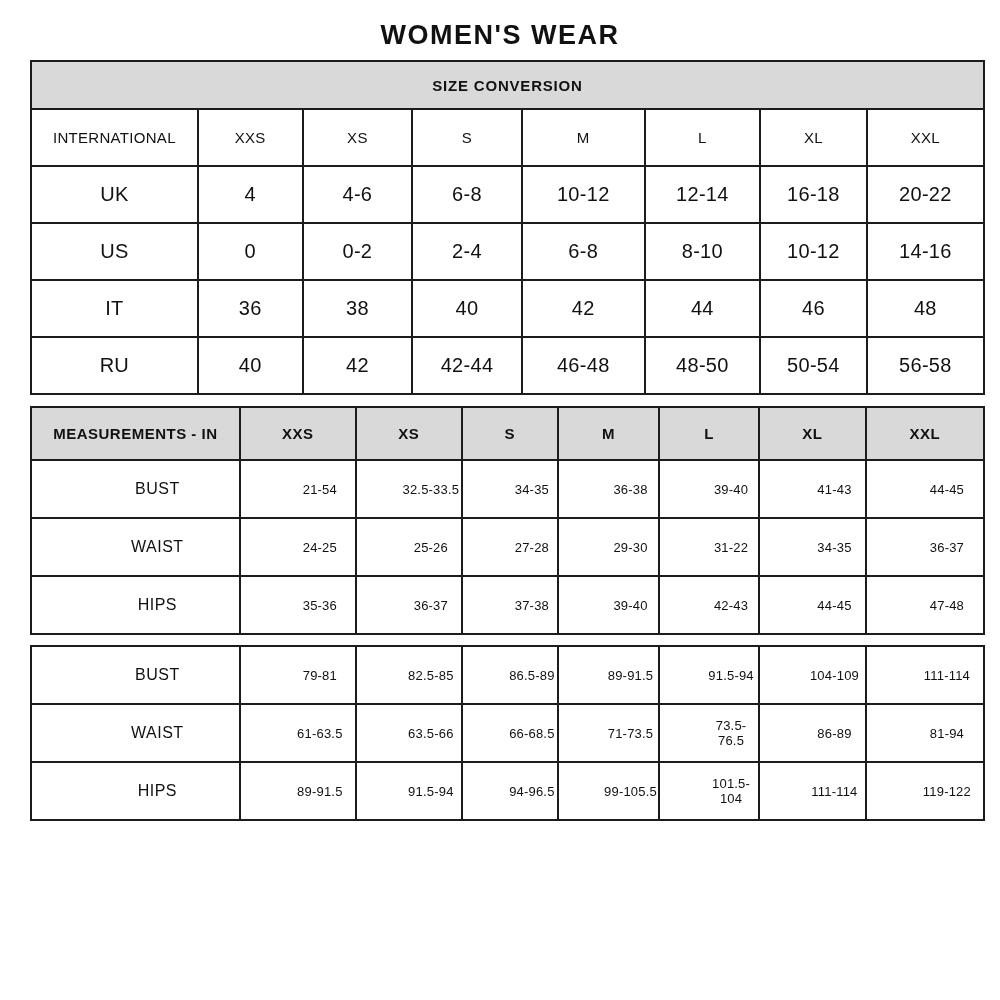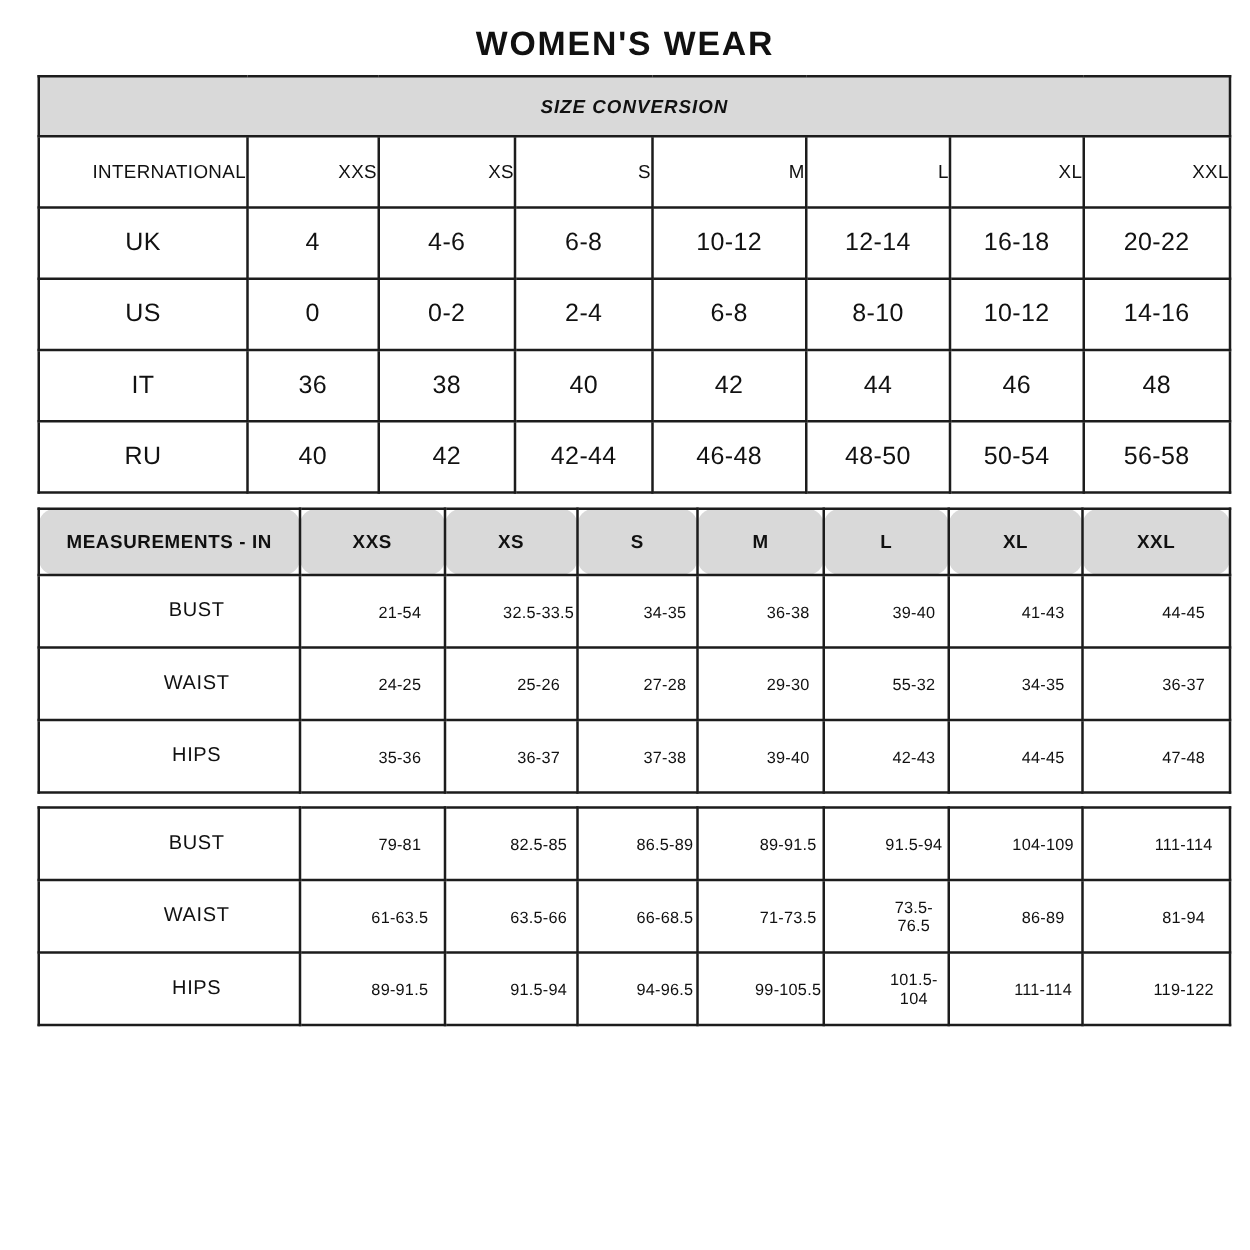--- a/index.html
+++ b/index.html
@@ -28,33 +28,31 @@
   table, th, td { border: 2px solid #1c1c1c; }
   th, td { text-align: center; vertical-align: middle; }
 
   
   .t1 .span-header {
     background: #d9d9d9;
     height: 48px;
     font-size: 15px;
     font-weight: bold;
     letter-spacing: 0.8px;
-    font-style: italic;
   }
   .t1 td { height: 57px; font-size: 20px; font-weight: normal; letter-spacing: 0.3px; }
-  .t1 .cols td { font-size: 15px; text-align: right; }
+  .t1 .cols td { font-size: 15px; }
 
   
   .tm th {
     background: #d9d9d9;
     height: 53px;
     font-size: 15px;
     font-weight: bold;
     letter-spacing: 0.5px;
-    border-radius: 13px;
   }
   .tm td { height: 58px; font-size: 13px; letter-spacing: 0.2px; padding-left: 44px; }
   .tm td.row-label { font-size: 16px; letter-spacing: 0.5px; }
 
   .t2 { margin-top: 11px; }
   .t3 { margin-top: 10px; }
 </style>
 </head>
 <body>
 
@@ -161,21 +159,21 @@
       <td>39-40</td>
       <td>41-43</td>
       <td>44-45</td>
     </tr>
     <tr>
       <td class="row-label">WAIST</td>
       <td>24-25</td>
       <td>25-26</td>
       <td>27-28</td>
       <td>29-30</td>
-      <td>55-32</td>
+      <td>31-22</td>
       <td>34-35</td>
       <td>36-37</td>
     </tr>
     <tr>
       <td class="row-label">HIPS</td>
       <td>35-36</td>
       <td>36-37</td>
       <td>37-38</td>
       <td>39-40</td>
       <td>42-43</td>

